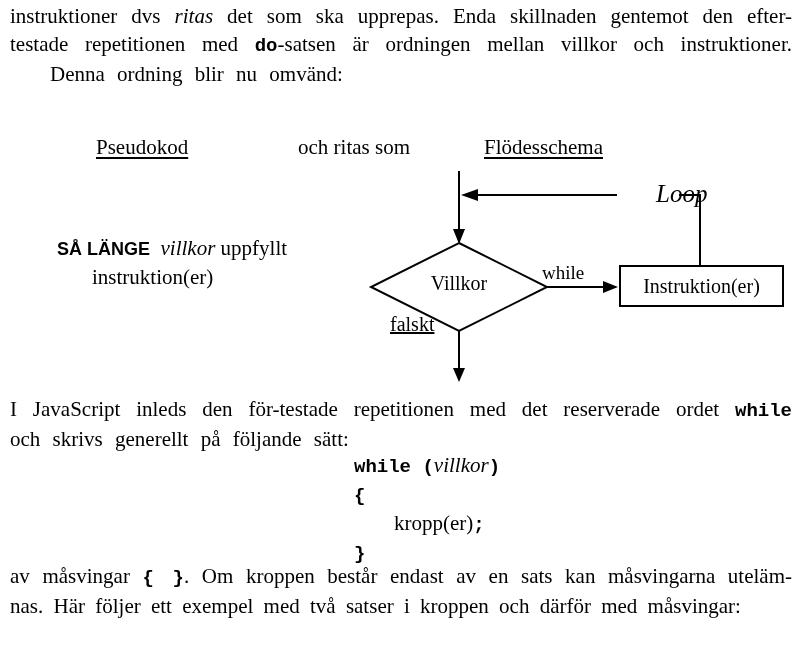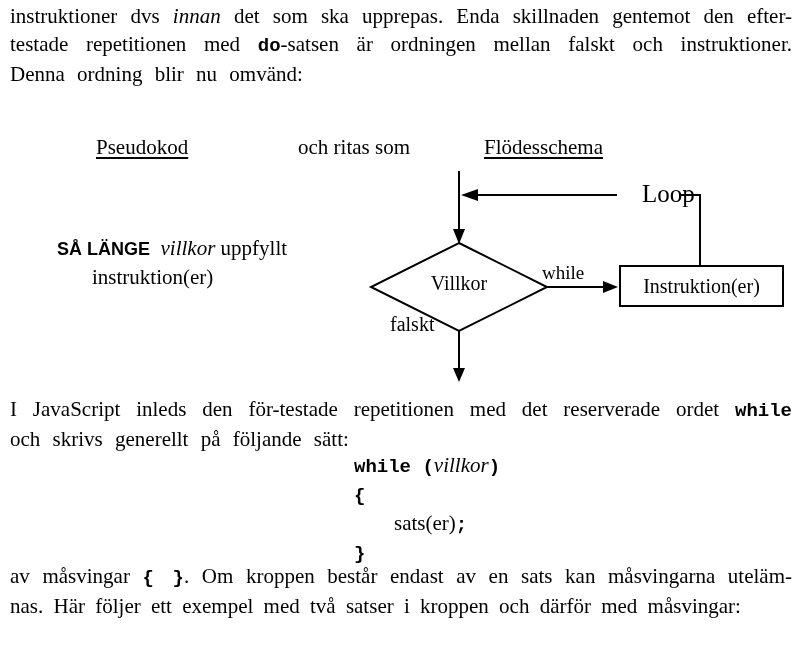--- a/index.html
+++ b/index.html
@@ -67,42 +67,42 @@
     width: 800px; height: 654px;
     pointer-events: none;
   }
   #flowchart-svg line, #flowchart-svg polyline {
     stroke: #000; stroke-width: 2; fill: none;
   }
   #flowchart-svg polygon.head { fill: #000; stroke: none; }
   #flowchart-svg polygon.shape { fill: #fff; stroke: #000; stroke-width: 2; }
 
   .flow-label { position: absolute; font-family: "Liberation Serif", serif; }
-  #loop-label    { left: 642px; top: 180px; font-size: 25px; }
+  #loop-label    { left: 656px; top: 180px; font-size: 25px; font-style: italic; }
   #villkor-label { left: 409px; top: 272px; width: 100px; text-align: center; font-size: 20px; }
   #sant-label    { left: 542px; top: 262px; font-size: 19px; }
-  #falskt-label  { left: 390px; top: 313px; font-size: 20px; }
+  #falskt-label  { left: 390px; top: 313px; font-size: 20px; text-decoration: underline; }
 
   #instruction-box {
     position: absolute;
     left: 619px; top: 265px;
     width: 165px; height: 42px;
     border: 2px solid #000;
     background: #fff;
     display: flex; align-items: center; justify-content: center;
     font-size: 20px;
   }
 </style>
 </head>
 <body>
 
 <div class="para" style="top:2px">
-    <div class="rich-line justify"><span class="seg-plain">instruktioner dvs </span><span class="seg-italic">innan</span><span class="seg-plain"> det som ska upprepas. Enda skillnaden gentemot den efter-</span></div>
-    <div class="rich-line justify"><span class="seg-plain">testade repetitionen med </span><span class="seg-mono">do</span><span class="seg-plain">-satsen är ordningen mellan falskt och instruktioner.</span></div>
-    <div class="rich-line" style="word-spacing: 7px;"><span class="seg-plain">Denna ordning blir nu omvänd:</span></div>
+    <div class="rich-line justify"><span class="seg-plain">instruktioner dvs </span><span class="seg-italic">ritas</span><span class="seg-plain"> det som ska upprepas. Enda skillnaden gentemot den efter-</span></div>
+    <div class="rich-line justify"><span class="seg-plain">testade repetitionen med </span><span class="seg-mono">do</span><span class="seg-plain">-satsen är ordningen mellan villkor och instruktioner.</span></div>
+    <div class="rich-line" style="word-spacing: 7px; margin-left: 40px;"><span class="seg-plain">Denna ordning blir nu omvänd:</span></div>
   </div>
 
 <div class="diagram-header underlined" style="left:96px">Pseudokod</div>
 <div class="diagram-header" style="left:298px">och ritas som</div>
 <div class="diagram-header underlined" style="left:484px">Flödesschema</div>
 
 <div id="pseudocode">
     <div class="rich-line"><span class="seg-boldsans">SÅ LÄNGE</span><span class="seg-plain">&nbsp; </span><span class="seg-italic">villkor</span><span class="seg-plain"> uppfyllt</span></div>
     <div class="rich-line" style="padding-left: 35px;"><span class="seg-plain">instruktion(er)</span></div>
   </div>
@@ -134,20 +134,20 @@
 </div>
 
 <div class="para" style="top:395px">
     <div class="rich-line justify"><span class="seg-plain">I JavaScript inleds den för-testade repetitionen med det reserverade ordet </span><span class="seg-mono">while</span></div>
     <div class="rich-line" style="word-spacing: 7px;"><span class="seg-plain">och skrivs generellt på följande sätt:</span></div>
   </div>
 
 <div id="code-block">
     <div class="rich-line"><span class="seg-mono">while (</span><span class="seg-italic">villkor</span><span class="seg-mono">)</span></div>
     <div class="rich-line"><span class="seg-mono">{</span></div>
-    <div class="rich-line" style="padding-left: 40px;"><span class="seg-plain">sats(er)</span><span class="seg-mono">;</span></div>
+    <div class="rich-line" style="padding-left: 40px;"><span class="seg-plain">kropp(er)</span><span class="seg-mono">;</span></div>
     <div class="rich-line"><span class="seg-mono">}</span></div>
   </div>
 
 <div class="para" style="top:562px">
     <div class="rich-line justify"><span class="seg-plain">av måsvingar </span><span class="seg-mono">{ }</span><span class="seg-plain">. Om kroppen består endast av en sats kan måsvingarna uteläm-</span></div>
     <div class="rich-line" style="word-spacing: 5px;"><span class="seg-plain">nas. Här följer ett exempel med två satser i kroppen och därför med måsvingar:</span></div>
   </div>
 
 </body></html>

